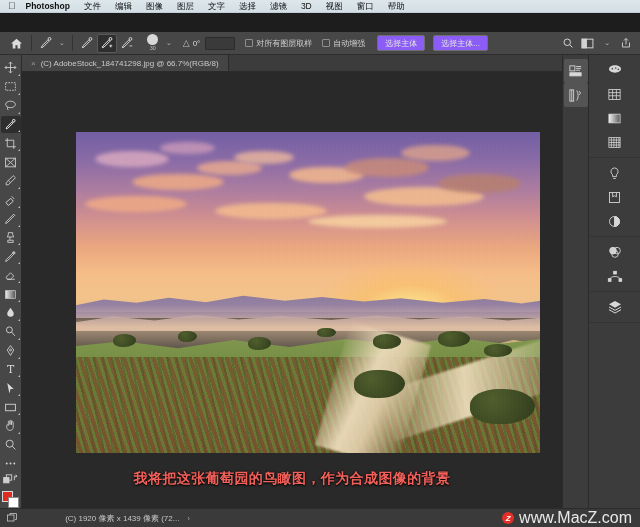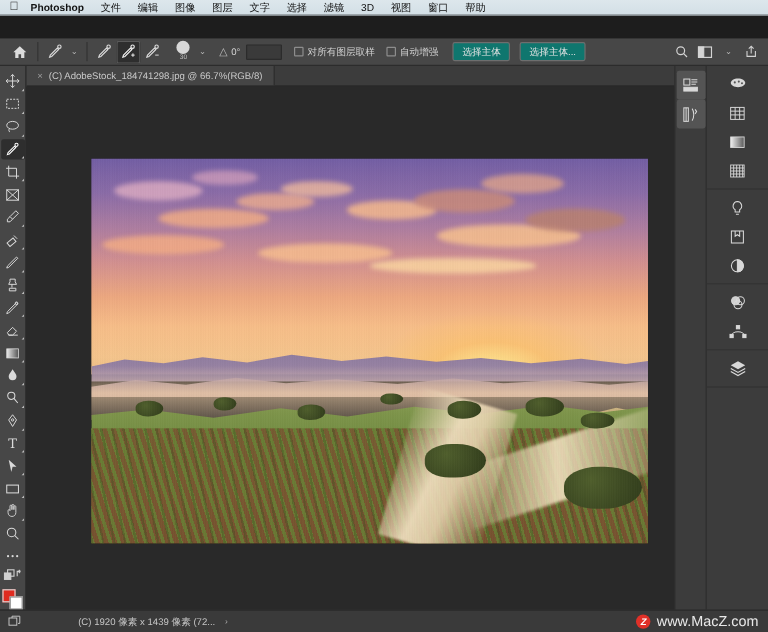--- a/index.html
+++ b/index.html
@@ -64,21 +64,21 @@
   .angle-ico { font-size: 9px; color: #bcbcbc; }
   .angle-val { font-size: 8px; color: #d6d6d6; }
   .angle-field {
     width: 30px; height: 13px; background: #3a3a3a; border: 1px solid #2b2b2b; border-radius: 1px;
     margin-left: 2px;
   }
   .cb-wrap { display: flex; align-items: center; gap: 3px; margin-left: 10px; }
   .cbox { width: 8px; height: 8px; border: 1px solid #8d8d8d; background: #474747; border-radius: 1px; }
   .cb-label { font-size: 8px; color: #d2d2d2; white-space: nowrap; }
   .ob-push {
-    height: 16px; padding: 0 7px; background: #0f766e; border: 1px solid #6e6e6e;
+    height: 16px; padding: 0 7px; background: #8b5cf6; border: 1px solid #6e6e6e;
     border-radius: 2px; font-size: 8px; color: #e4e4e4;
     display: flex; align-items: center; white-space: nowrap;
   }
   .ob-right { margin-left: auto; display: flex; align-items: center; gap: 7px; padding-right: 3px; }
 
   
   .tabbar {
     position: absolute; left: 22px; top: 55px; width: 618px; height: 17px;
     background: #3c3c3c; border-bottom: 1px solid #2b2b2b;
     display: flex; align-items: stretch;
@@ -252,21 +252,21 @@
   .sb-zoom { margin-left: 4px; margin-top: 32px; }
   .sb-arrow { font-size: 7px; color: #aaa; }
   .watermark {
     margin-left: auto; display: flex; align-items: center; gap: 5px; padding-right: 8px;
   }
   .wm-badge {
     width: 12px; height: 12px; border-radius: 50%;
     background: #e03028; color: #fff; font-size: 8px; font-weight: bold; font-style: italic;
     display: flex; align-items: center; justify-content: center;
   }
-  .wm-text { font-size: 12px; color: #e9e9e9; }
+  .wm-text { font-size: 16px; color: #e9e9e9; }
   svg { display: block; }
 </style>
 </head>
 <body>
 
 <div id="app">
 
   <div class="macbar">
     <span class="apple-logo"></span>
     <span class="mi app-name">Photoshop</span>
@@ -573,20 +573,21 @@
       <div class="tree" style="left:52%; top:61%; width:4%;  height:3%;"></div>
       <div class="tree" style="left:64%; top:63%; width:6%;  height:4.5%;"></div>
       <div class="tree" style="left:78%; top:62%; width:7%;  height:5%;"></div>
       <div class="tree" style="left:88%; top:66%; width:6%;  height:4%;"></div>
       <div class="tree" style="left:60%; top:74%; width:11%; height:9%;"></div>
       <div class="tree" style="left:85%; top:80%; width:14%; height:11%;"></div>
 
       <div class="photo-grain"></div>
     </div>
 
+    <div class="caption">我将把这张葡萄园的鸟瞰图，作为合成图像的背景</div>
   </div>
 
   <div class="dock">
     <div class="dock-col">
       <div class="dock-btn sel">
         <svg width="15" height="15" viewBox="0 0 24 24" fill="none" stroke="#d8d8d8" stroke-width="1.4">
           <rect x="3" y="3" width="8" height="8"></rect>
             <path d="M13 4h8M13 7h8M13 10h6"></path>
           <rect x="3" y="14" width="18" height="5" fill="#d8d8d8"></rect>
         </svg>

